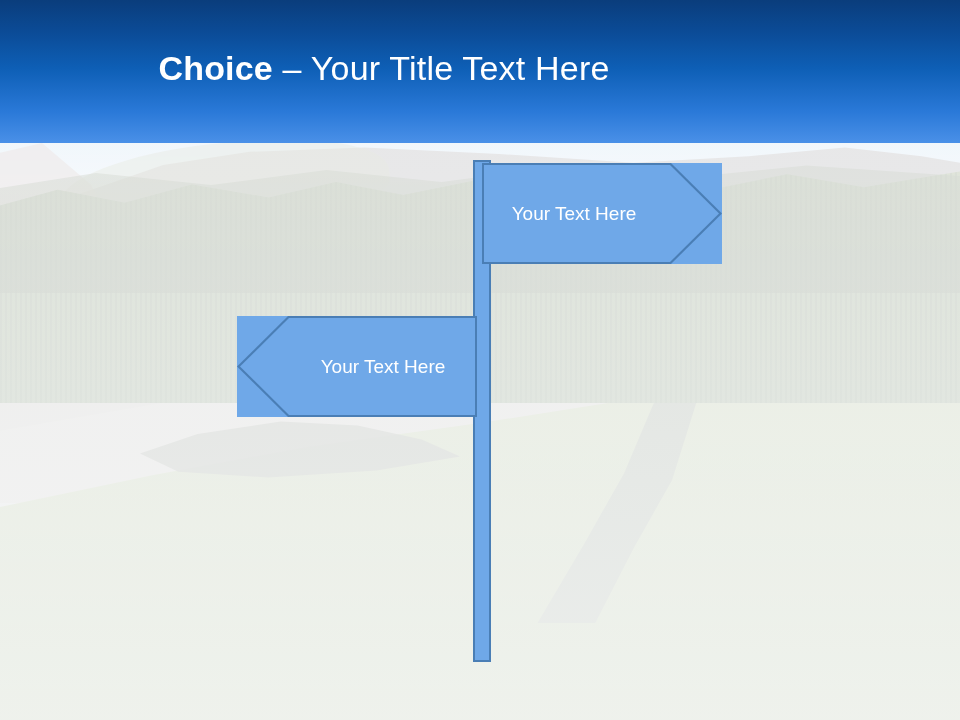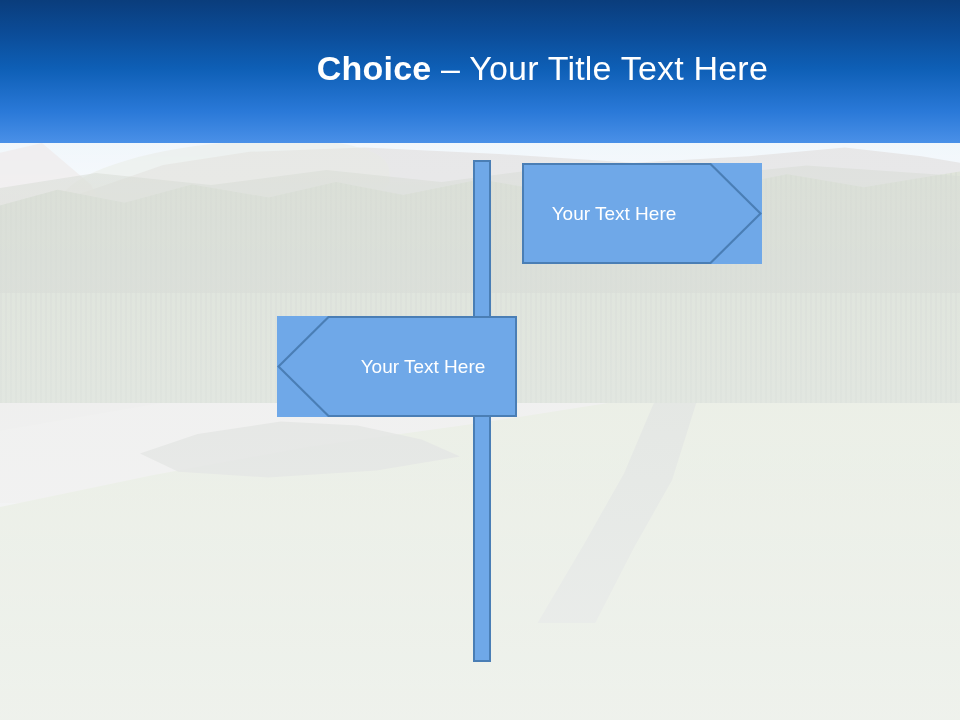--- a/index.html
+++ b/index.html
@@ -180,21 +180,21 @@
       #0b4b96 22%,
       #0e5fb6 48%,
       #2a79d8 78%,
       #4a90e8 100%);
   }
   .title-text {
     position: absolute;
     left: 0;
     top: 47px;
     width: 768px;
-    text-align: right;
+    text-align: center;
     color: #ffffff;
     font-size: 34px;
     line-height: 42px;
     letter-spacing: .2px;
     white-space: nowrap;
   }
   .title-strong { font-weight: bold; }
   .title-rest   { font-weight: normal; }
 
   
@@ -210,21 +210,20 @@
   }
 
   .sign {
     position: absolute;
     height: 101px;
     background: #6fa8e8;
     display: flex;
     align-items: center;
     color: #ffffff;
     font-size: 19px;
-    margin-left: 40px;
   }
   
   .sign-inner {
     position: absolute;
     inset: 0;
     background: #6fa8e8;
     box-sizing: border-box;
   }
   .sign-border {
     position: absolute;

